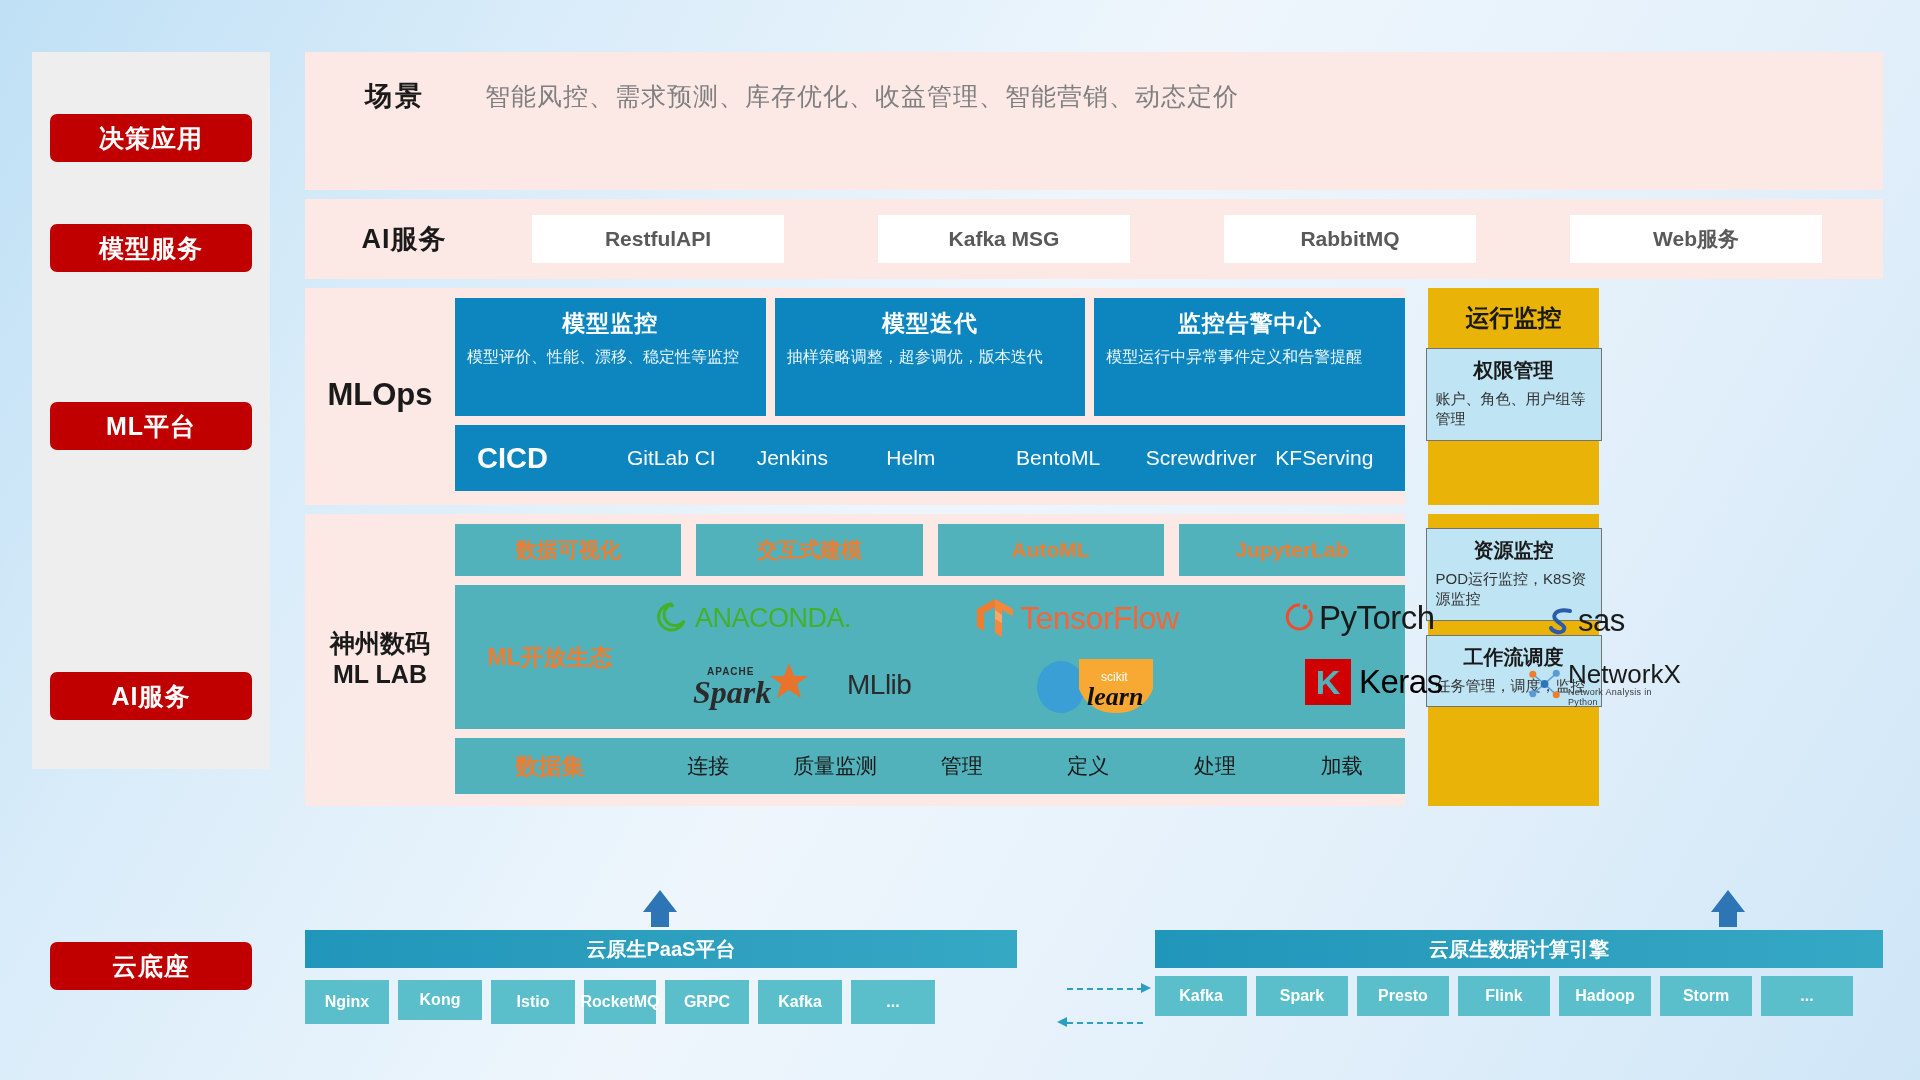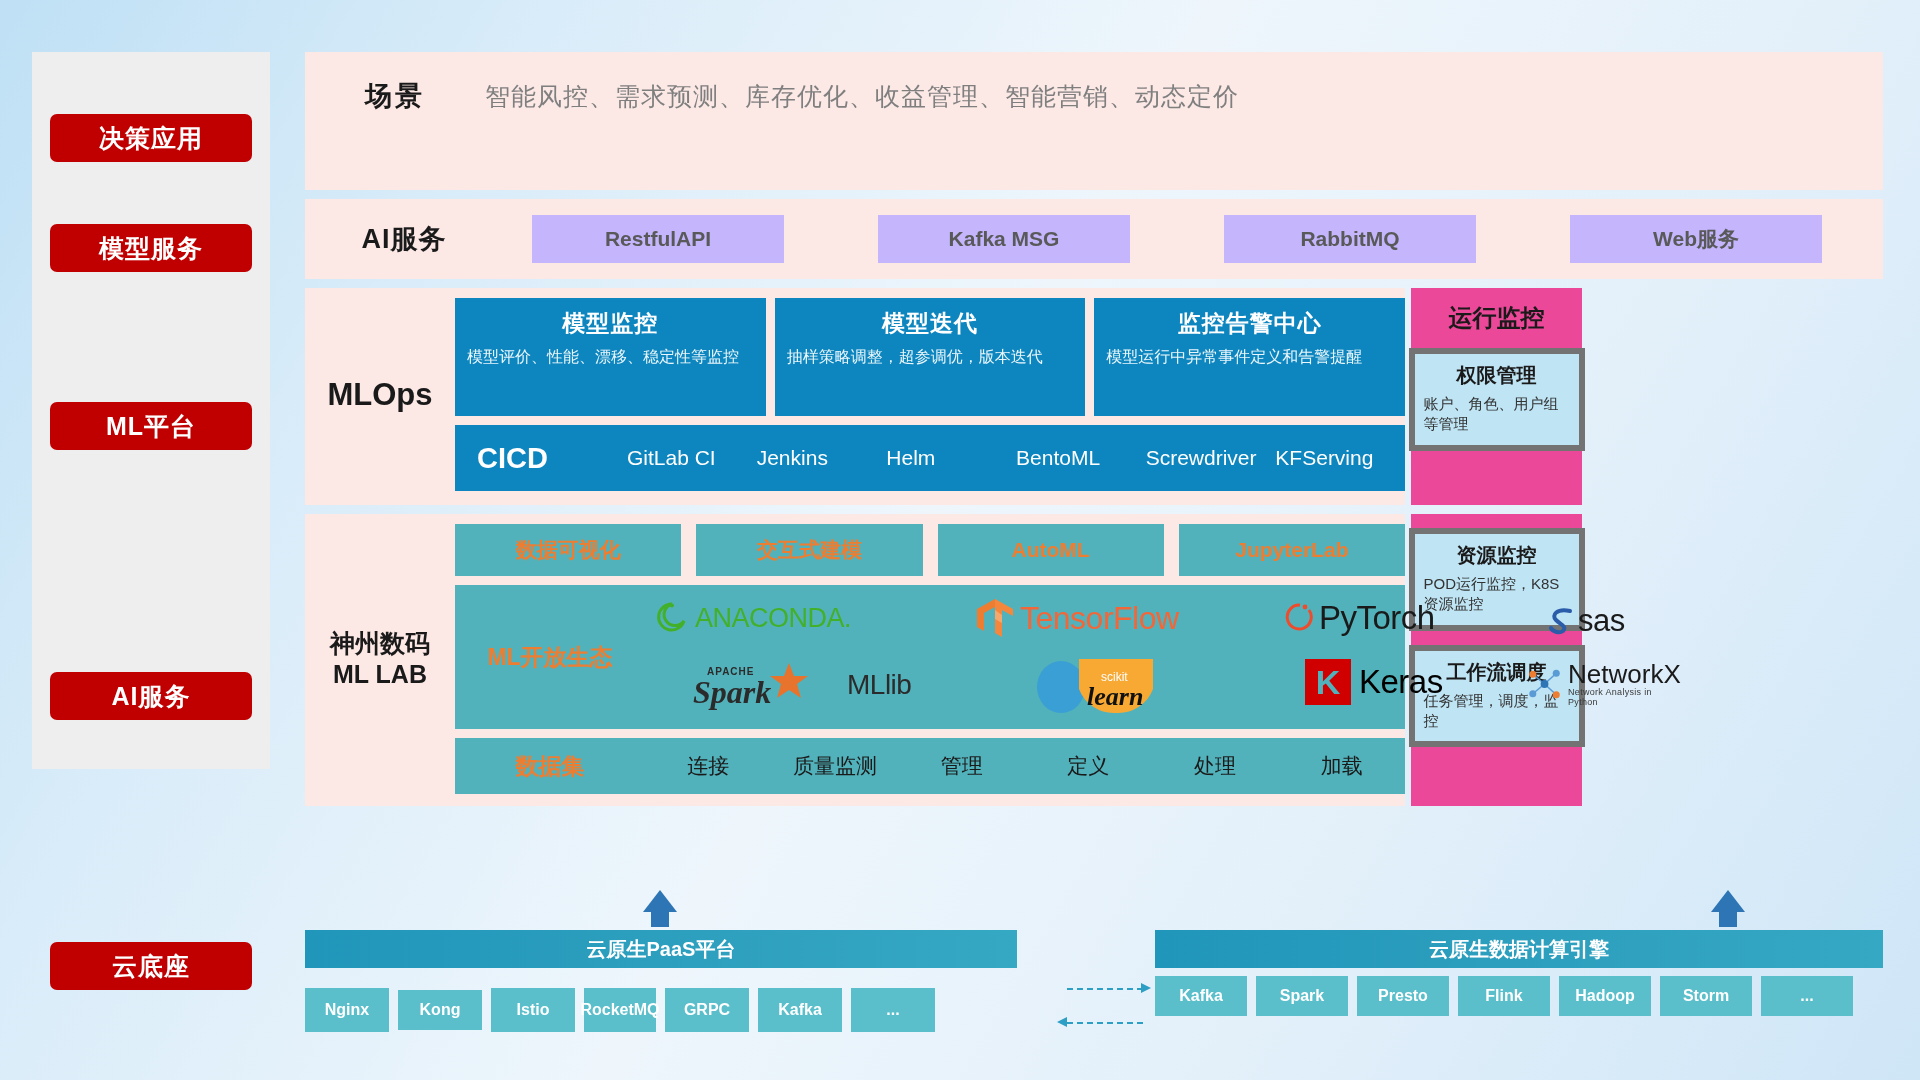--- a/index.html
+++ b/index.html
@@ -49,21 +49,21 @@
   }
   .kv-val { font-size: 25px; color: #7f7f7f; letter-spacing: 1px; }
 
   
   .ai-label {
     width: 180px; text-align: center;
     font-size: 27px; font-weight: bold; color: #1a1a1a; letter-spacing: 1px; padding-left: 18px;
   }
   .ai-boxes { flex: 1; display: flex; gap: 0; justify-content: space-around; padding-right: 14px; }
   .ai-box {
-    width: 252px; height: 48px; background: #c4b5fd;
+    width: 252px; height: 48px; background: #ffffff;
     display: flex; align-items: center; justify-content: center;
     font-size: 21px; color: #595959; font-weight: bold;
   }
 
   
   .mlops-main { width: 1100px; padding: 10px 0 14px 0; display: flex; }
   .mlops-label {
     width: 150px; display: flex; align-items: center; justify-content: center;
     font-size: 31px; font-weight: bold; color: #1a1a1a;
   }
@@ -84,27 +84,27 @@
   }
   .cicd-title { font-size: 29px; font-weight: bold; width: 150px; }
   .cicd-items { flex: 1; display: flex; }
   .cicd-item {
     flex: 1; font-size: 21px; line-height: 1.15;
     padding-right: 8px; word-break: break-all;
   }
 
   
   .mon-col {
-    width: 171px; margin-left: 6px; background: #ec4899;
+    width: 171px; margin-left: 23px; background: #eab308;
     padding: 14px 12px; display: flex; flex-direction: column;
     align-items: center;
   }
   .mon-title { font-size: 24px; font-weight: bold; color: #1a1a1a; margin-bottom: 14px; }
   .mon-card {
-    width: 176px; background: #bfe4f4; border: 6px solid #737373;
+    width: 176px; background: #bfe4f4; border: 1px solid #737373;
     padding: 8px 9px 10px 9px; margin-bottom: 14px;
   }
   .mon-card h5 { font-size: 20px; font-weight: bold; color: #1a1a1a; text-align: center; margin-bottom: 5px; }
   .mon-card p { font-size: 15px; color: #333; line-height: 1.35; }
 
   
   .model-main { width: 1100px; padding: 10px 0 12px 0; display: flex; }
   .model-label {
     width: 150px; display: flex; align-items: center; justify-content: center;
     text-align: center; font-size: 25px; font-weight: bold; color: #1a1a1a; line-height: 1.25;
@@ -376,21 +376,21 @@
   <div class="cloud">
 
     <div class="arrow-up" style="left:338px; top:0;"></div>
     <div class="arrow-stem" style="left:346px; top:21px;"></div>
     <div class="arrow-up" style="left:1406px; top:0;"></div>
     <div class="arrow-stem" style="left:1414px; top:21px;"></div>
 
     <div class="cloud-bar" style="left:0; top:40px; width:712px;">云原生PaaS平台</div>
     <div class="cloud-bar" style="left:850px; top:40px; width:728px;">云原生数据计算引擎</div>
 
-    <div class="chip-row" style="left:0; top:98px;align-items:center;">
+    <div class="chip-row" style="left:0; top:90px;">
       <div class="chip" style="width:84px;height:44px;">Nginx</div>
       <div class="chip" style="width:84px;height:40px;">Kong</div>
       <div class="chip" style="width:84px;height:44px;">Istio</div>
       <div class="chip" style="width:72px;height:44px;">RocketMQ</div>
       <div class="chip" style="width:84px;height:44px;">GRPC</div>
       <div class="chip" style="width:84px;height:44px;">Kafka</div>
       <div class="chip" style="width:84px;height:44px;">...</div>
     </div>
 
     <div class="chip-row" style="left:850px; top:86px;">

